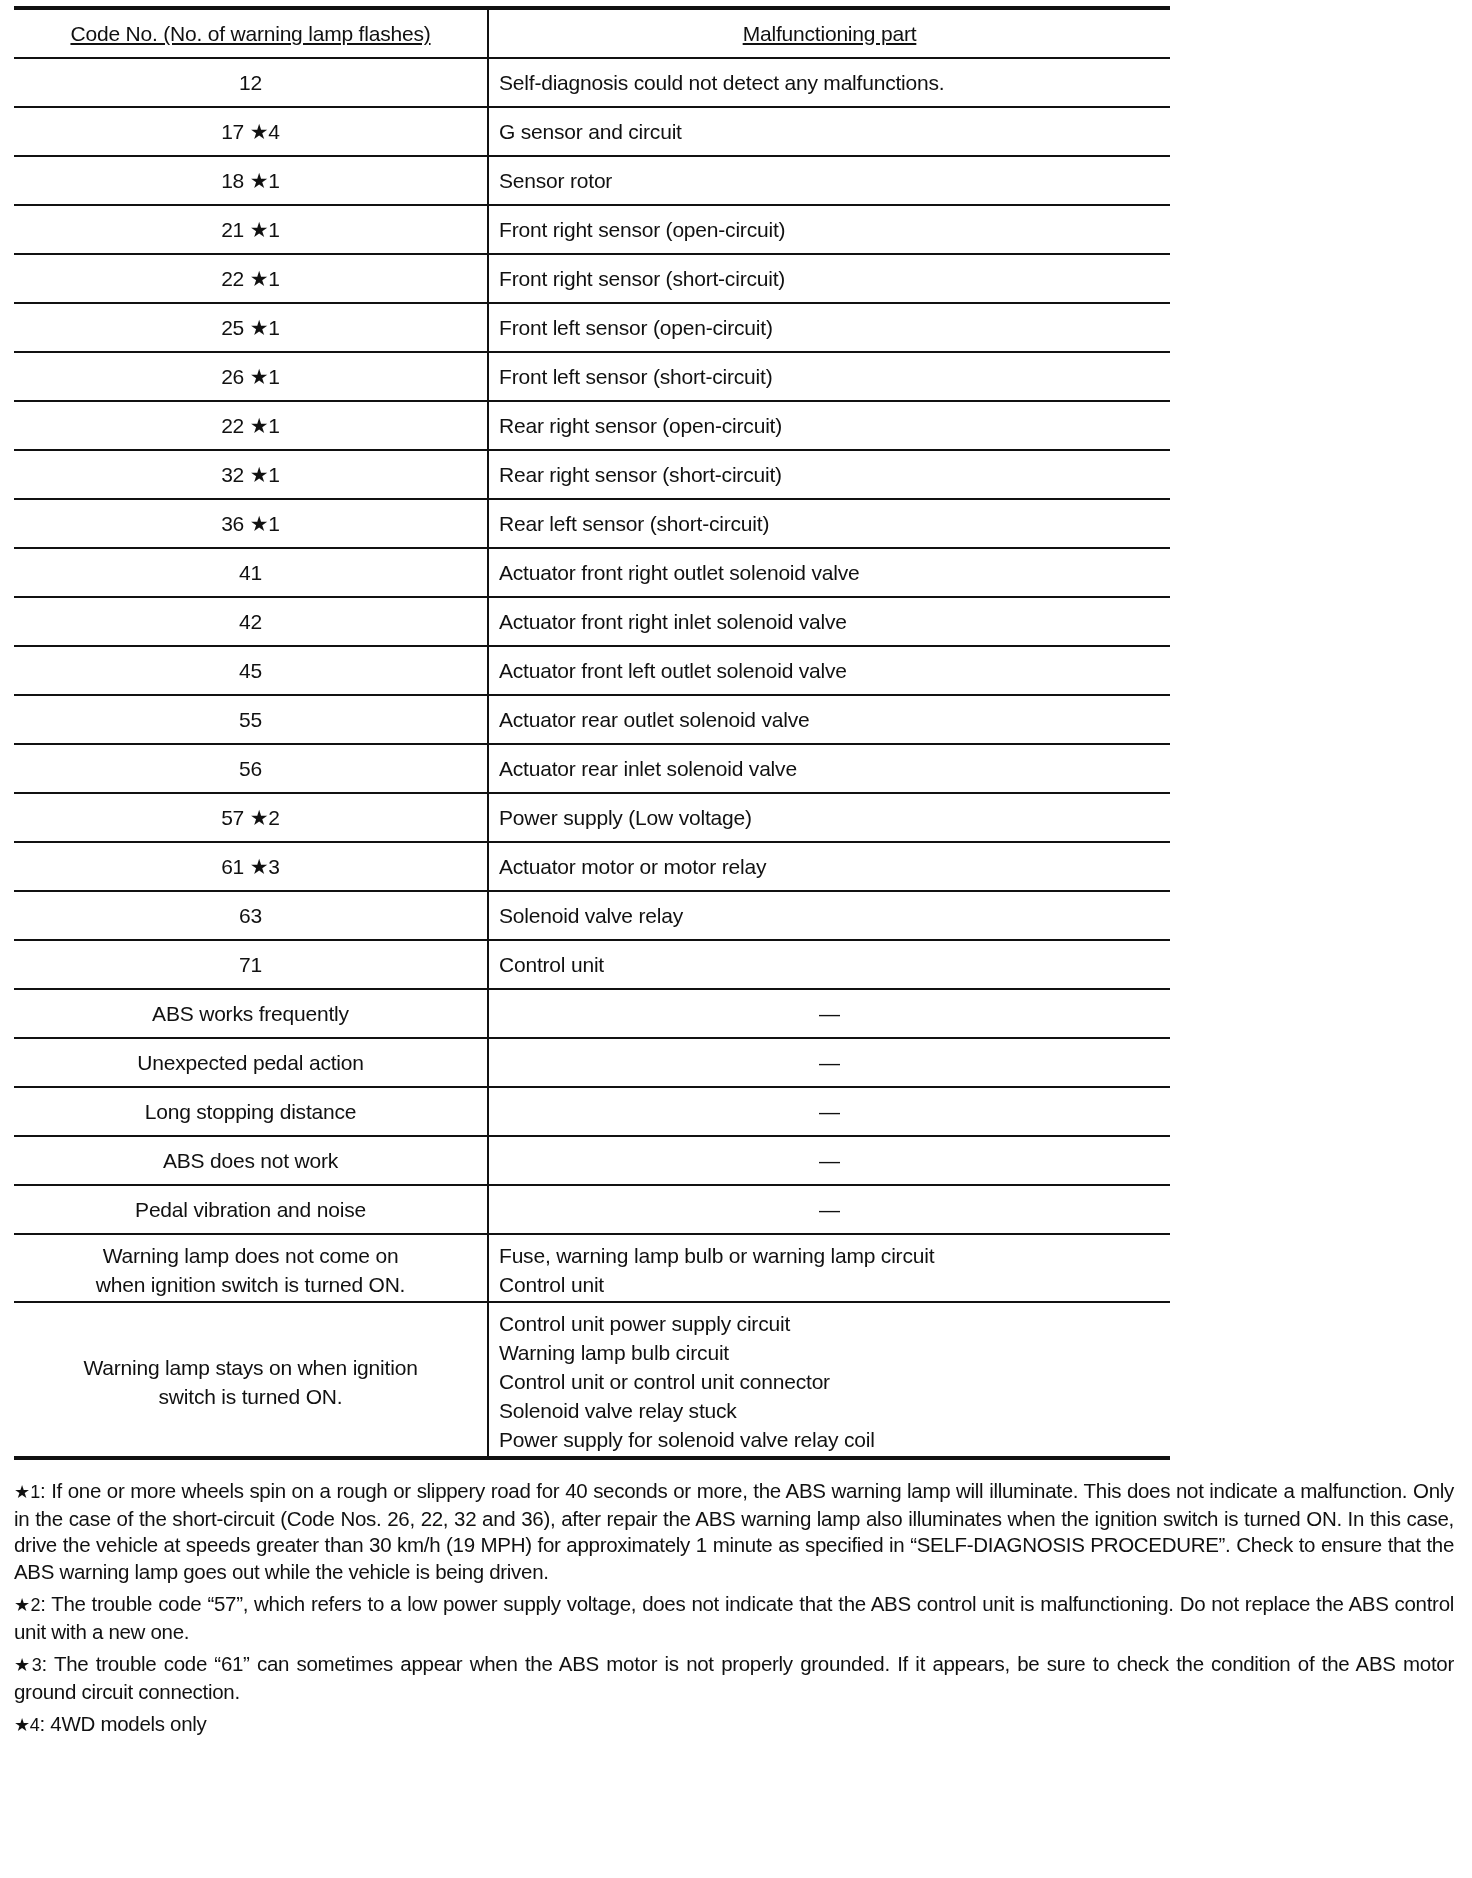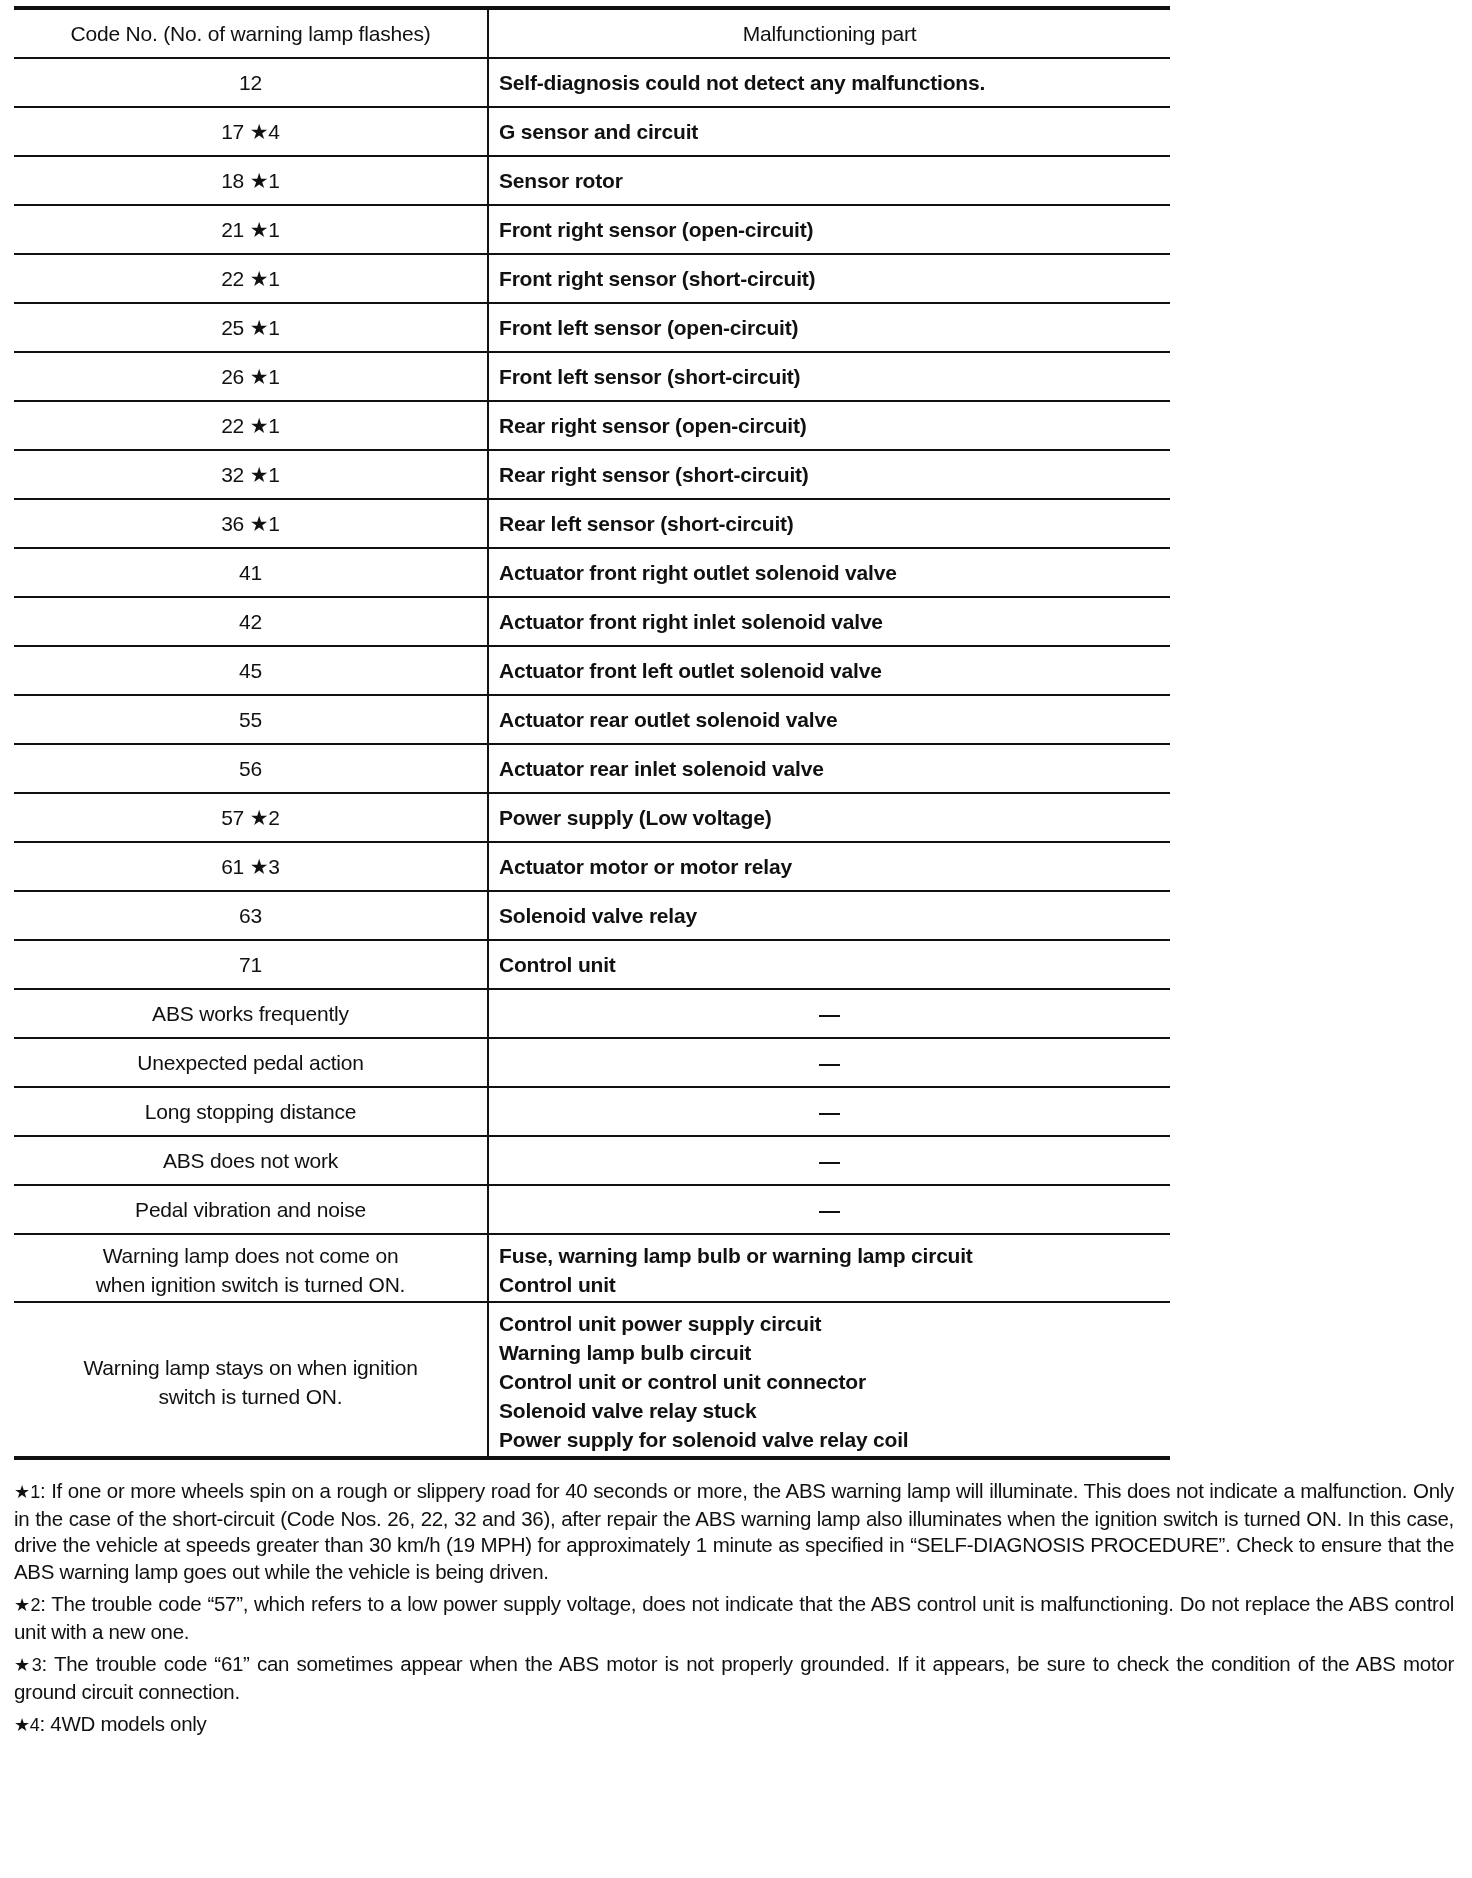--- a/index.html
+++ b/index.html
@@ -12,24 +12,24 @@
       border-collapse: collapse; width: 1156px; table-layout: fixed;
       border-top: 4px solid #111; border-bottom: 4px solid #111;
       font-size: 21px; letter-spacing: -0.2px;
     }
     table.codes col.c1 { width: 474px; }
     table.codes col.c2 { width: 682px; }
     table.codes th, table.codes td {
       border-bottom: 2px solid #111; padding: 0 10px; vertical-align: middle;
       font-weight: normal; line-height: 29px;
     }
-    table.codes th { height: 47px; text-align: center; }
+    table.codes th { height: 47px; text-align: center; text-decoration: underline; }
     table.codes td { height: 47px; }
     table.codes th.c1, table.codes td.c1 { border-right: 2px solid #111; text-align: center; }
-    table.codes td.c2 { text-align: left; font-weight: bold; }
+    table.codes td.c2 { text-align: left; }
     table.codes td.dash { text-align: center; }
     table.codes tr.multi td { padding-top: 6px; padding-bottom: 2px; }
     .notes { width: 1440px; margin-top: 18px; font-size: 20.5px; line-height: 26.5px; letter-spacing: -0.3px; }
     .note { margin: 0 0 6px 0; text-align: justify; }
     .note .mark { font-size: 18px; }
     .lines div { line-height: 29px; }
   </style>
 </head>
 <body>
 

